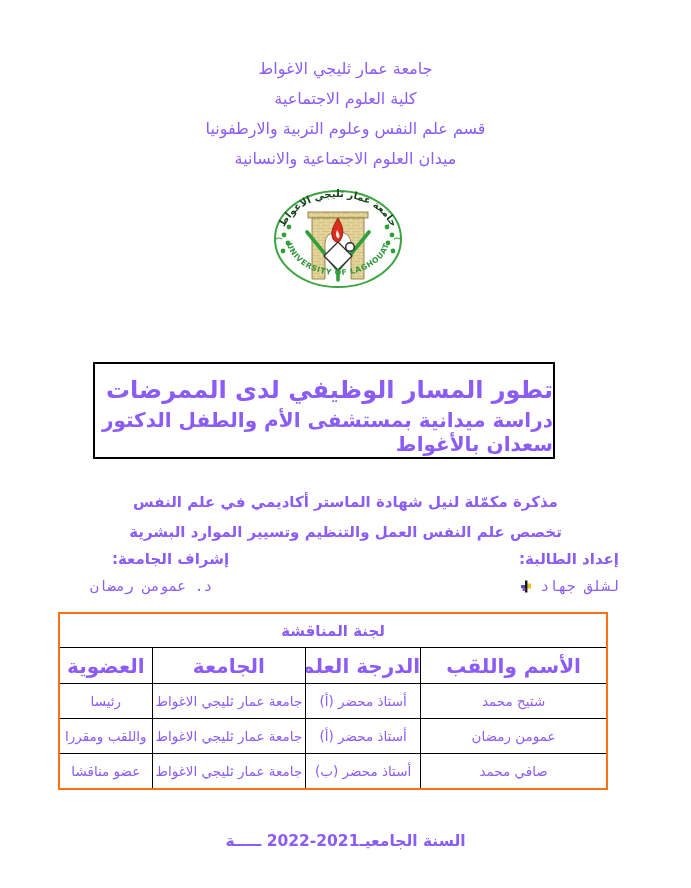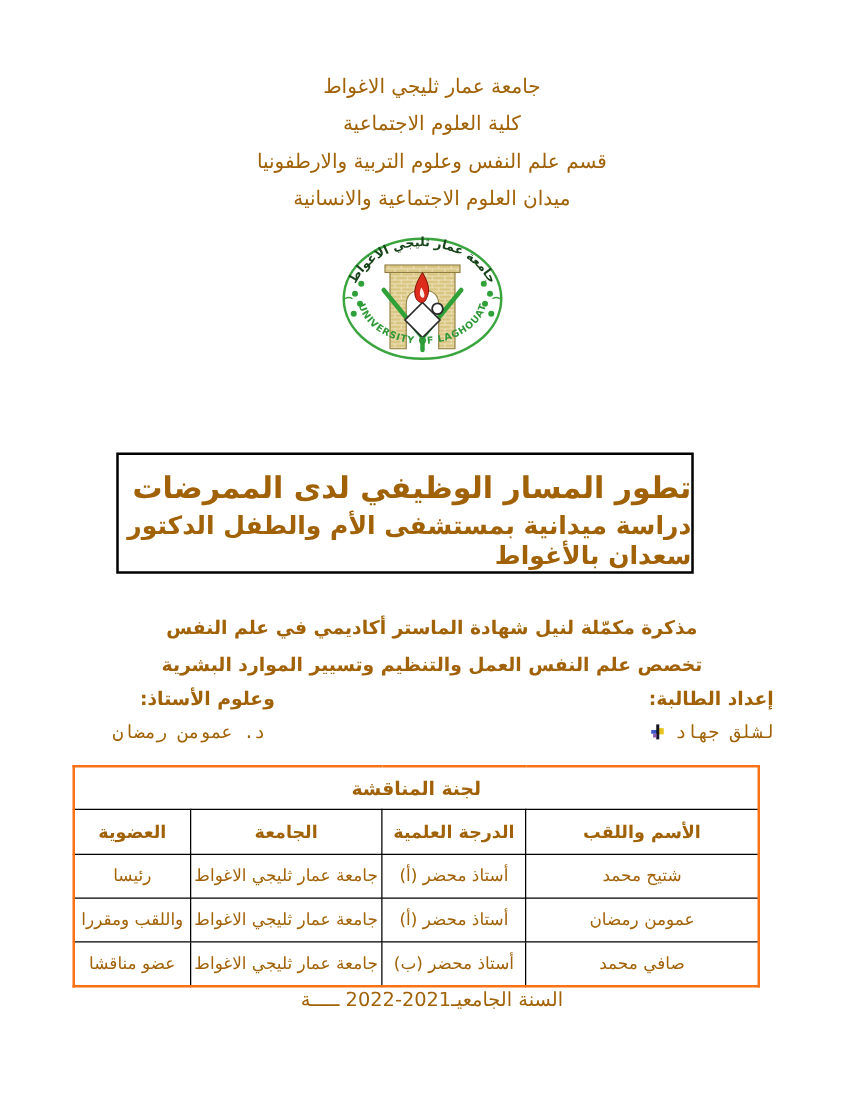--- a/index.html
+++ b/index.html
@@ -1,18 +1,18 @@
 <!DOCTYPE html>
 <html lang="ar"><head>
 <meta charset="utf-8">
 <style>
   html,body{margin:0;padding:0;background:#fff;}
   .page{
     position:relative;width:691px;height:888px;background:#ffffff;
-    direction:rtl;color:#a16207;overflow:hidden;
+    direction:rtl;color:#8b5cf6;overflow:hidden;
     font-family:"DejaVu Sans",sans-serif;
   }
   .center{position:absolute;left:0;right:0;text-align:center;}
 
   #header-lines{top:54px;font-size:16px;}
   #header-lines .hl{line-height:30px;height:30px;}
 
   #logo-wrap{position:absolute;top:185px;left:calc(50% - 93px);width:170px;height:108px;}
 
   #field-lines{top:289px;font-size:20px;}
@@ -37,24 +37,24 @@
   #supervisor-name{top:578px;left:90px;}
   .bullet{display:inline-block;vertical-align:middle;margin-right:7px;position:relative;top:-1px;}
 
   #committee-wrap{position:absolute;top:612px;left:58px;width:550px;}
   table.committee{border-collapse:collapse;width:550px;border:2px solid #f97316;table-layout:fixed;}
   table.committee th,table.committee td{
     border:1px solid #000;text-align:center;vertical-align:middle;
     font-size:13.5px;padding:0;overflow:hidden;white-space:nowrap;
   }
   tr.t-title td{height:33px;font-weight:bold;font-size:15px;}
-  tr.t-head th{height:35px;font-weight:bold;font-size:14px;}
+  tr.t-head th{height:35px;font-weight:bold;font-size:20px;}
   tr.t-row td{height:34px;}
 
-  #year-line{top:791px;font-size:15.5px;font-weight:normal;}
+  #year-line{top:832px;font-size:15.5px;font-weight:bold;}
 </style>
 </head>
 <body>
 
 <div class="page">
 
   <div id="header-lines" class="center">
     <div class="hl">جامعة عمار ثليجي الاغواط</div>
     <div class="hl">كلية العلوم الاجتماعية</div>
     <div class="hl">قسم علم النفس وعلوم التربية والارطفونيا</div>
@@ -108,21 +108,21 @@
     <div class="thesis-title">تطور المسار الوظيفي لدى الممرضات</div>
     <div class="thesis-subtitle">دراسة ميدانية بمستشفى الأم والطفل الدكتور سعدان بالأغواط</div>
   </div>
 
   <div id="degree-lines" class="center">
     <div class="dl">مذكرة مكمّلة لنيل شهادة الماستر أكاديمي في علم النفس</div>
     <div class="dl">تخصص علم النفس العمل والتنظيم وتسيير الموارد البشرية</div>
   </div>
 
   <div id="student-label" class="lbl">إعداد الطالبة:</div>
-  <div id="supervisor-label" class="lbl">وعلوم الأستاذ:</div>
+  <div id="supervisor-label" class="lbl">إشراف الجامعة:</div>
 
   <div id="student-line" class="nm">
     <span>لشلق جهاد</span><svg class="bullet" width="13" height="13" viewBox="0 0 13 13">
       <rect x="1" y="5" width="7" height="3" fill="#3a56c8"></rect>
       <rect x="6" y="3.5" width="5" height="5" fill="#e8c51e"></rect>
       <rect x="5" y="0.5" width="2.4" height="12" fill="#15151f"></rect>
       <rect x="2.5" y="8" width="3" height="3" fill="#7a3fa0" opacity="0.85"></rect>
     </svg>
   </div>
   <div id="supervisor-name" class="nm">د. عمومن رمضان</div>

